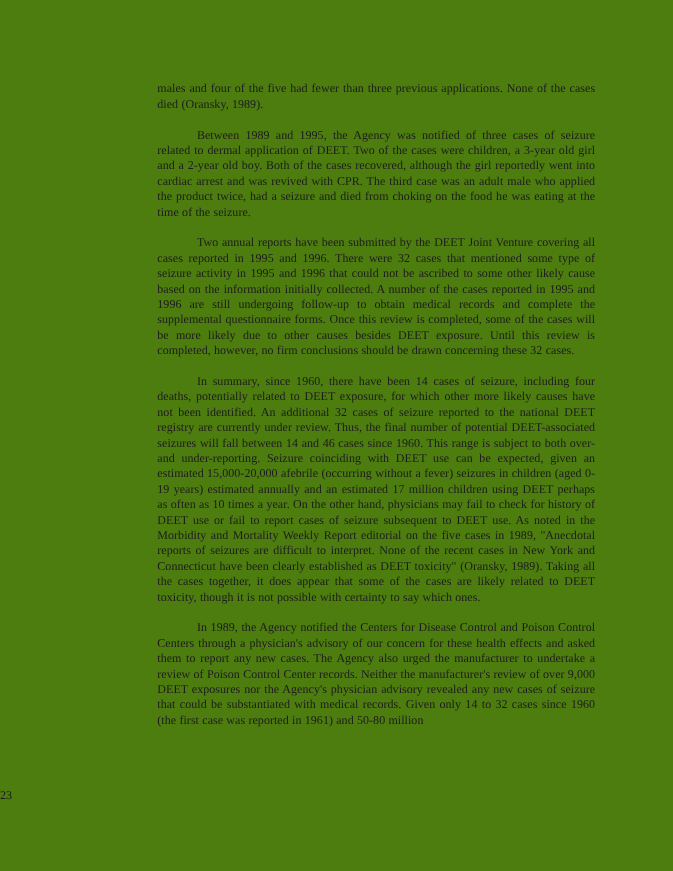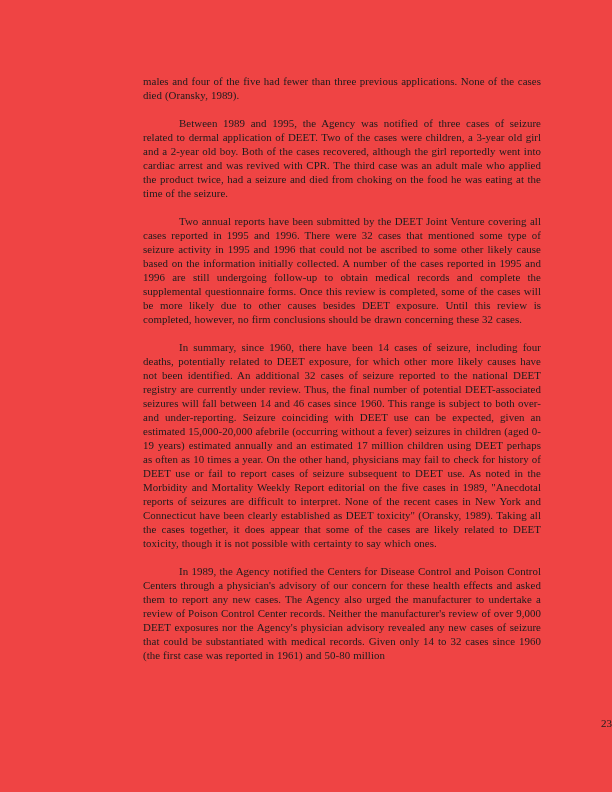--- a/index.html
+++ b/index.html
@@ -14,21 +14,21 @@
     overflow: hidden;
     font-family: "Liberation Serif", "DejaVu Serif", serif;
     color: #1c1c1c;
   }
   .page {
     position: absolute;
     left: 0;
     top: 0;
     width: 612px;
     height: 792px;
-    background: #ef4444;
+    background: #4d7c0f;
   }
   .content {
     position: absolute;
     left: 143px;
     top: 74px;
     width: 398px;
     text-align: justify;
     font-size: 10.9px;
     line-height: 14px;
     letter-spacing: 0.05px;
@@ -38,21 +38,21 @@
     margin: 0 0 14px 0;
   }
   .content p.indent {
     text-indent: 36px;
   }
   .page-number {
     position: absolute;
     top: 717px;
     left: 0;
     width: 612px;
-    text-align: right;
+    text-align: left;
     font-size: 11px;
     color: #1c1c1c;
   }
 </style>
 </head>
 <body>
 
 <div class="page">
   <div class="content">
     <p>males and four of the five had fewer than three previous applications.  None of the cases died (Oransky, 1989).</p>

